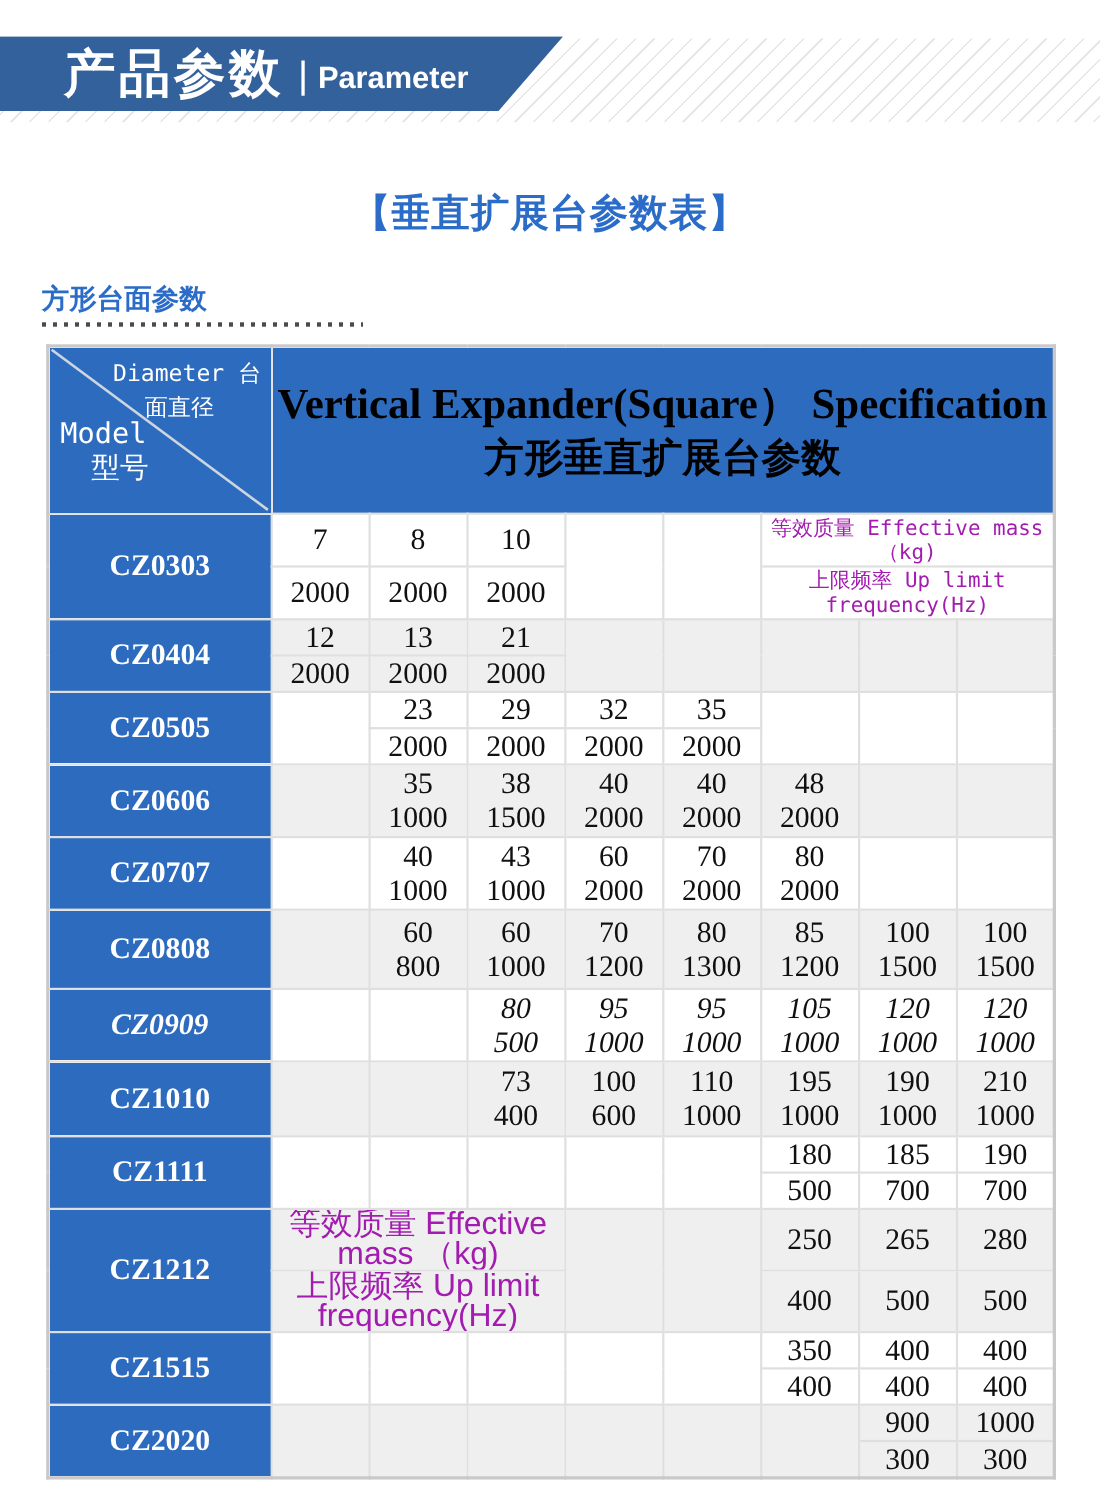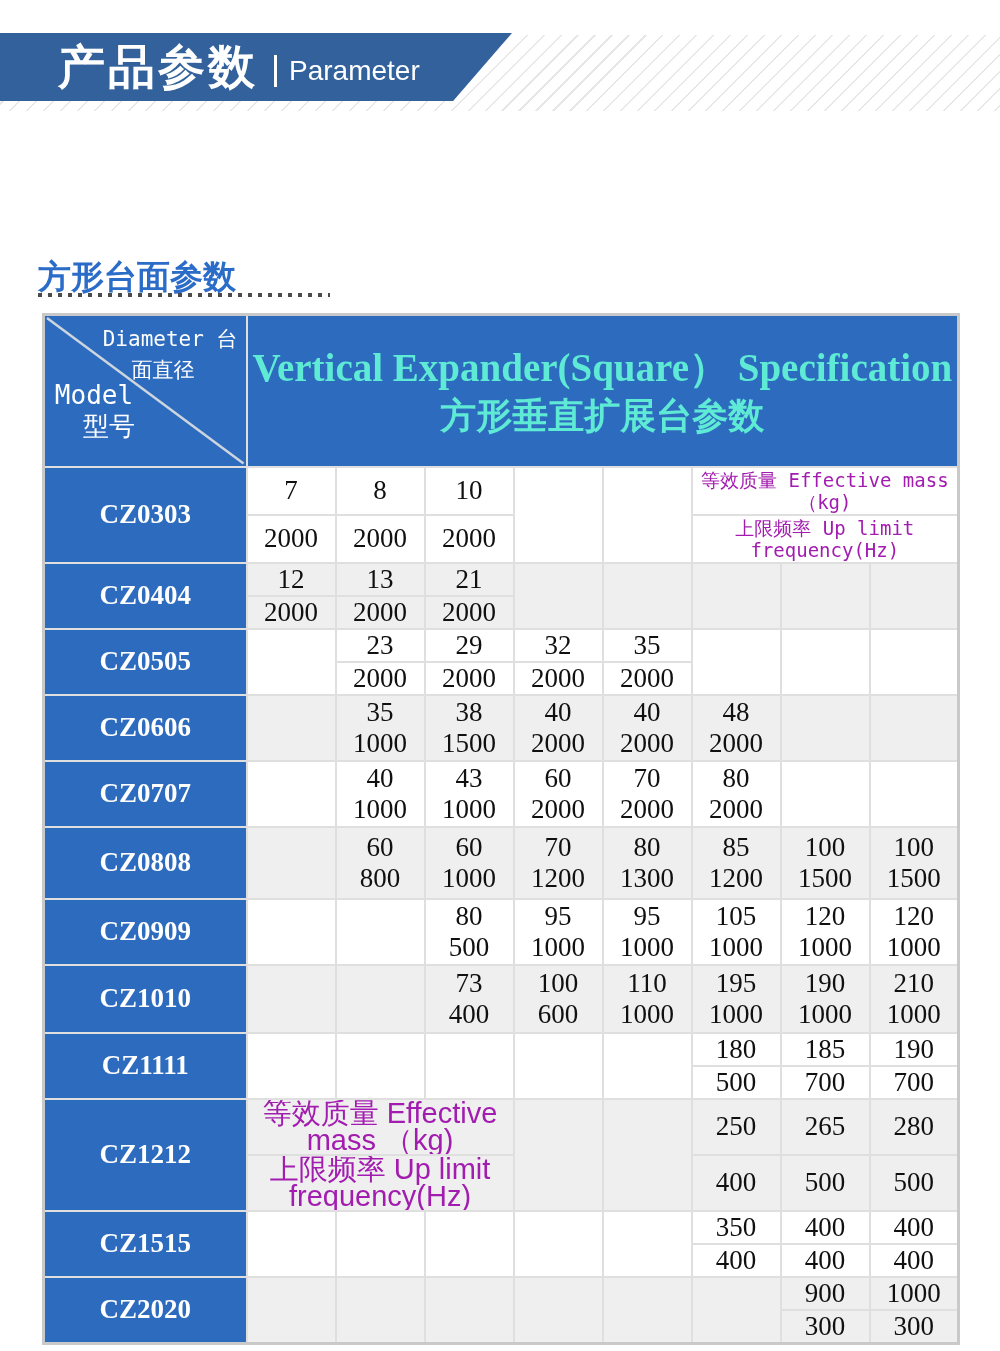--- a/index.html
+++ b/index.html
@@ -15,41 +15,41 @@
 
   
   .hatch-band{position:absolute;top:35px;left:0;width:1000px;height:76px;
     background:repeating-linear-gradient(135deg,#e7e7e7 0 1.5px,transparent 1.5px 12px);}
   .banner{position:absolute;top:33px;left:0;width:512px;height:68px;background:var(--banner);
     clip-path:polygon(0 0,100% 0,88.5% 100%,0 100%);
     display:flex;align-items:center;color:#fff;z-index:2}
   .banner-title{font-size:47px;font-weight:900;letter-spacing:3px;margin-left:58px;
     font-family:"Liberation Sans",sans-serif}
   .banner-bar{width:3px;height:32px;background:#fff;margin:8px 12px 0 16px}
-  .banner-subtitle{font-size:28px;font-weight:400;margin-top:8px}
+  .banner-subtitle{font-size:28px;font-weight:700;margin-top:8px}
 
   
   .page-title{position:absolute;top:170px;left:0;width:1000px;text-align:center;
     font-size:35px;font-weight:900;color:var(--titleblue);letter-spacing:1px}
-  .section-label{position:absolute;top:255px;left:38px;font-size:33px;font-weight:900;color:var(--titleblue)}
+  .section-label{position:absolute;top:255px;left:38px;font-size:25px;font-weight:900;color:var(--titleblue)}
   .dotted-rule{position:absolute;top:293px;left:38px;width:292px;height:4px;
     background:repeating-linear-gradient(90deg,#4b4b4b 0 4px,transparent 4px 10px)}
 
   
   table.spec{position:absolute;top:313px;left:42px;width:916px;border-collapse:collapse;
     table-layout:fixed;border:3px solid #c9c9c9}
   table.spec td,table.spec th{border:2px solid var(--grid);text-align:center;vertical-align:middle;
     overflow:hidden;padding:0}
   th.corner{background:var(--blue);height:152px;position:relative;color:#fff;
     font-family:"DejaVu Sans Mono",monospace;font-weight:400}
   .corner-top{position:absolute;top:8px;right:8px;text-align:center;font-size:21px;line-height:31px}
   .corner-top .l2{display:block;padding-right:14px}
   .corner-bottom{position:absolute;top:64px;left:8px;text-align:center;font-size:26px;line-height:31px}
   .corner-bottom .l2{display:block;padding-left:30px}
-  th.spec-head{background:var(--blue);color:#5eead4}
+  th.spec-head{background:var(--blue);color:#000000}
   .spec-head-l1{font-family:"Liberation Serif","DejaVu Serif",serif;font-weight:700;font-size:39px;line-height:50px}
   .spec-head-l2{font-family:"Liberation Serif","DejaVu Serif",serif;font-weight:700;font-size:36px;line-height:46px}
 
   td.model-cell{background:var(--blue);color:#fff;font-family:"Liberation Serif","DejaVu Serif",serif;
     font-weight:700;font-size:27px}
   td.num-cell{font-family:"Liberation Serif","DejaVu Serif",serif;font-size:27px;color:#101010;background:#fff}
   td.num-cell.stacked div{line-height:31px}
   td.empty-cell{background:#fff}
   td.label-cell{background:#fff;color:#a21caf}
   td.label-cell.mono{font-family:"DejaVu Sans Mono",monospace;font-size:19px;line-height:22px}
@@ -63,20 +63,21 @@
 <div class="page">
 
   <div class="hatch-band"></div>
 
   <div class="banner">
     <span class="banner-title">产品参数</span>
     <span class="banner-bar"></span>
     <span class="banner-subtitle">Parameter</span>
   </div>
 
+  <div class="page-title">【垂直扩展台参数表】</div>
 
   <div class="section-label">方形台面参数</div>
   <div class="dotted-rule"></div>
 
   <table class="spec">
     <colgroup>
       <col style="width:203px">
       <col style="width:89px">
         <col style="width:89px">
         <col style="width:89px">
@@ -239,21 +240,21 @@
           </td>
           <td class="num-cell stacked gray">
             <div>100</div>
             <div>1500</div>
           </td>
           <td class="num-cell stacked gray">
             <div>100</div>
             <div>1500</div>
           </td>
         </tr>
-        <tr style="height: 66px;">
+        <tr style="height: 66px; font-style: italic;">
           <td class="model-cell" rowspan="1">CZ0909</td>
           <td class="empty-cell" rowspan="1"></td>
           <td class="empty-cell" rowspan="1"></td>
           <td class="num-cell stacked">
             <div>80</div>
             <div>500</div>
           </td>
           <td class="num-cell stacked">
             <div>95</div>
             <div>1000</div>

